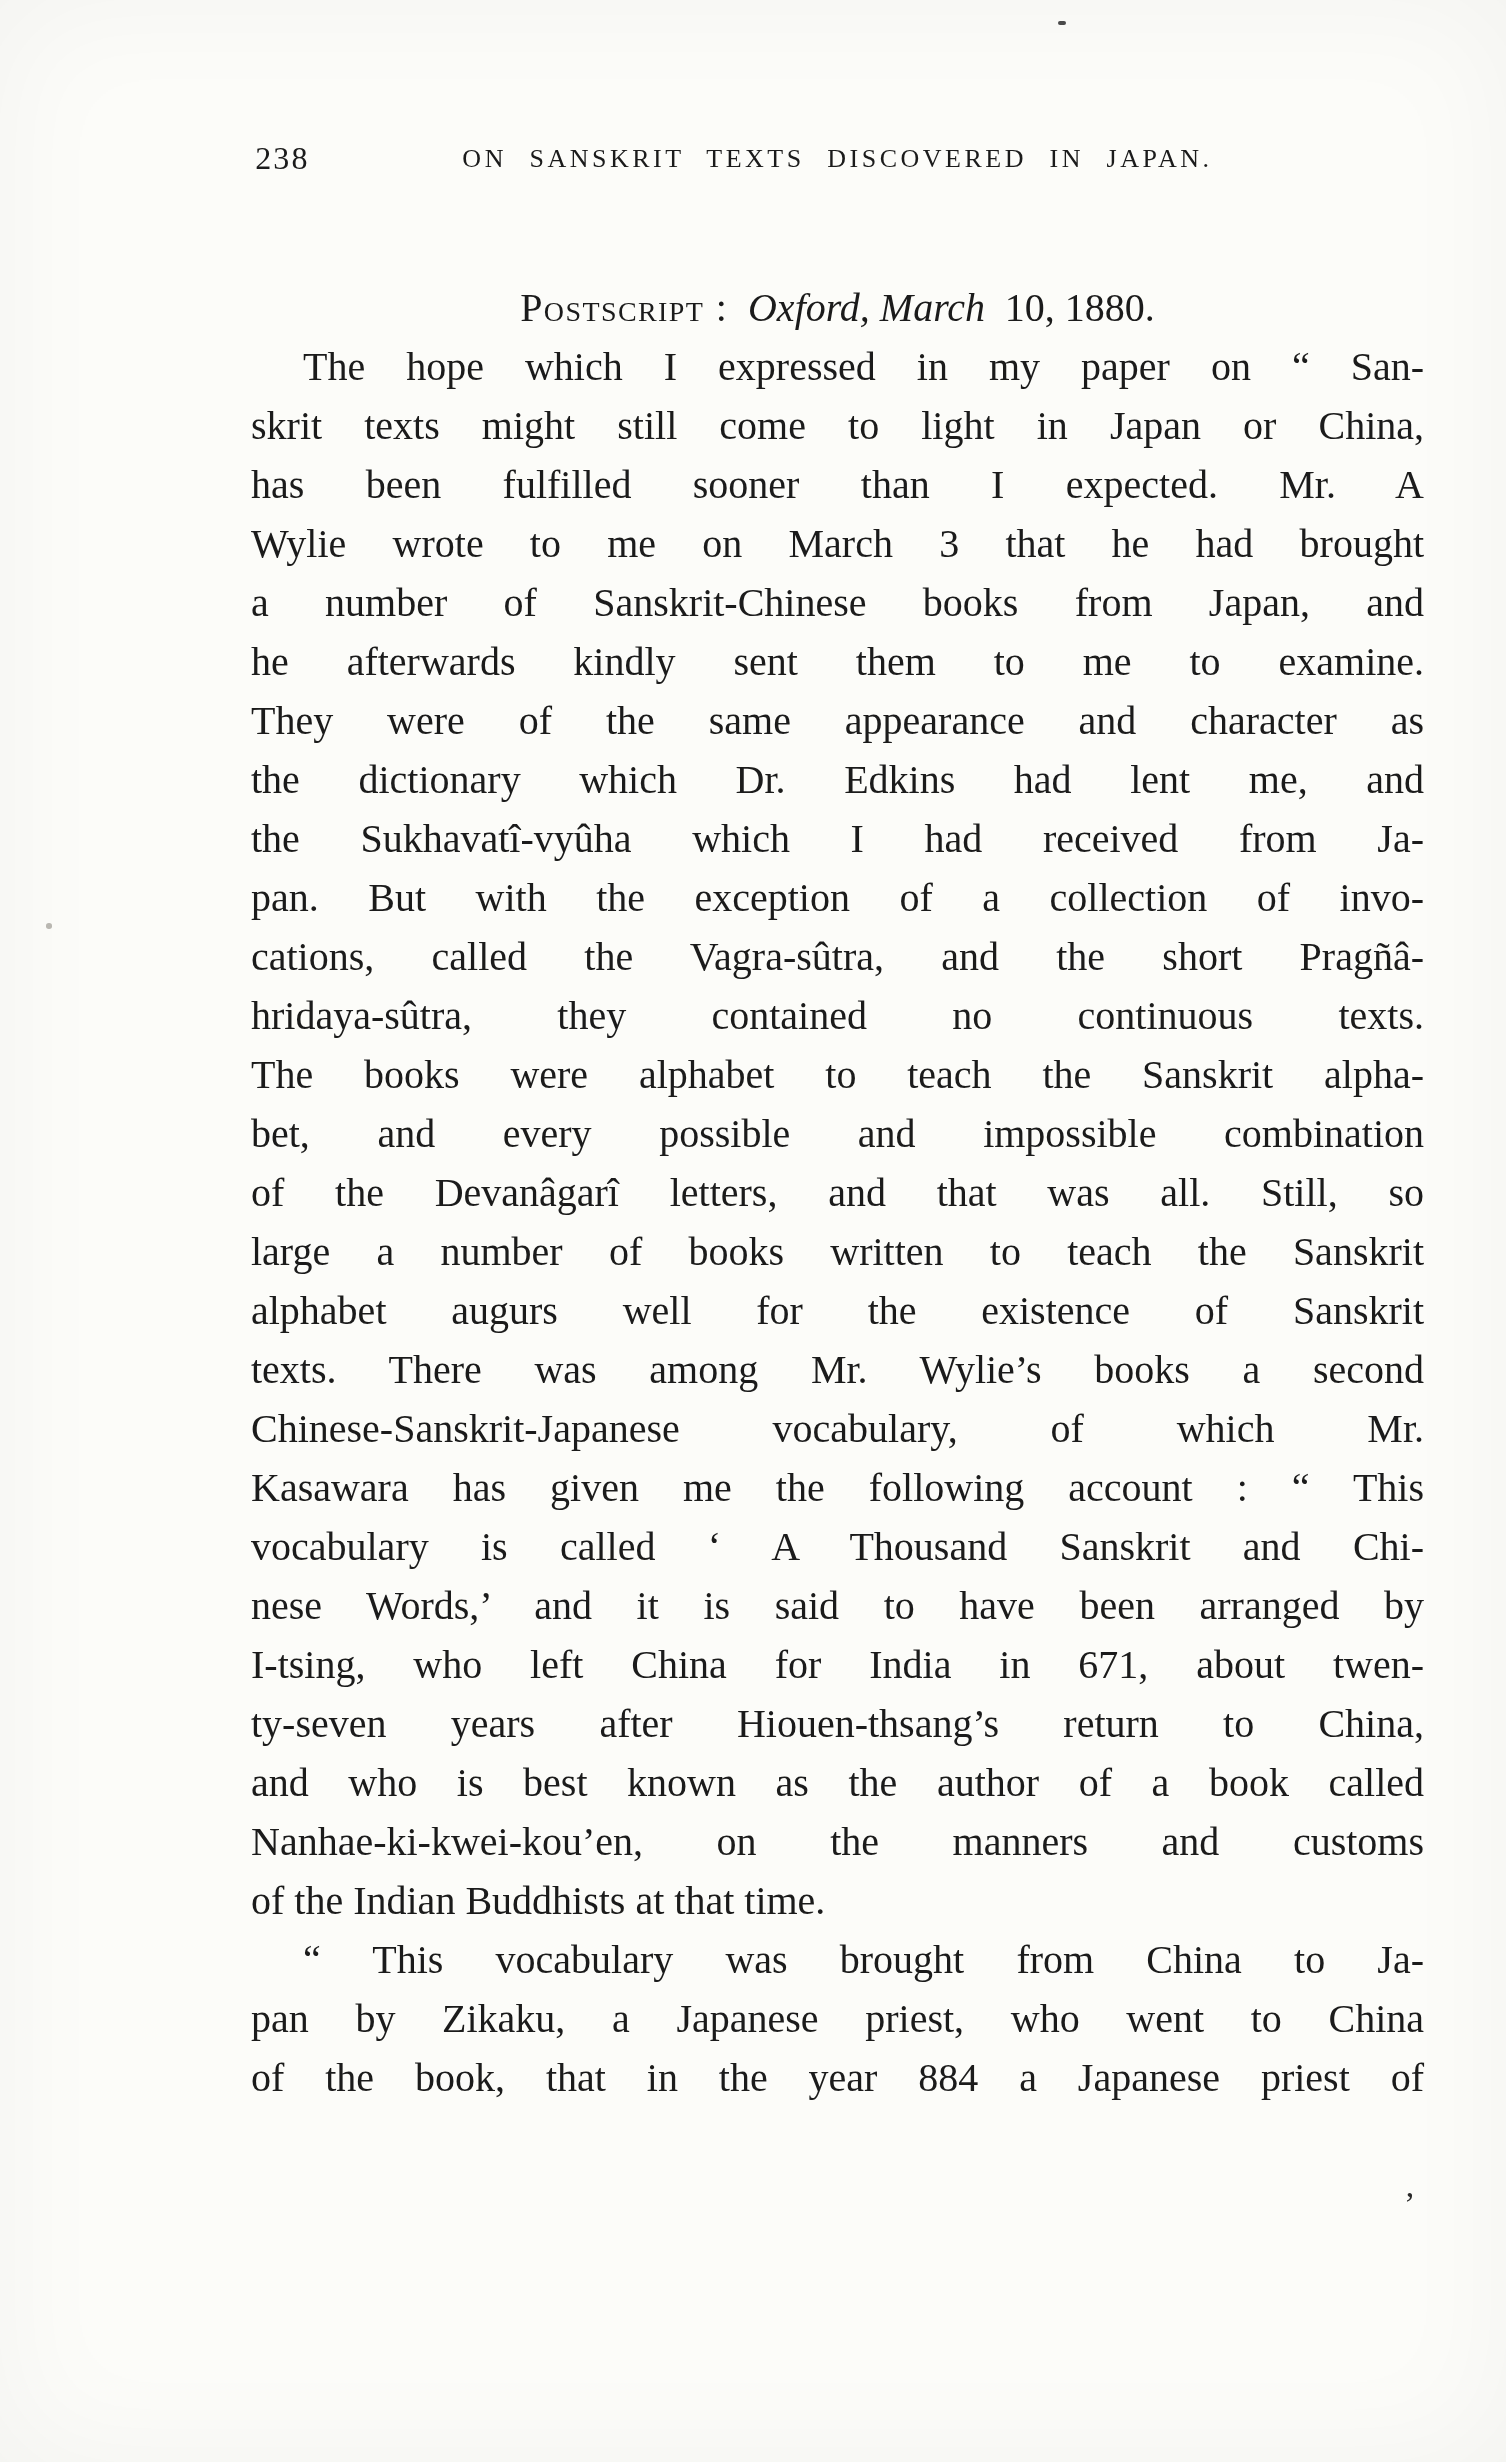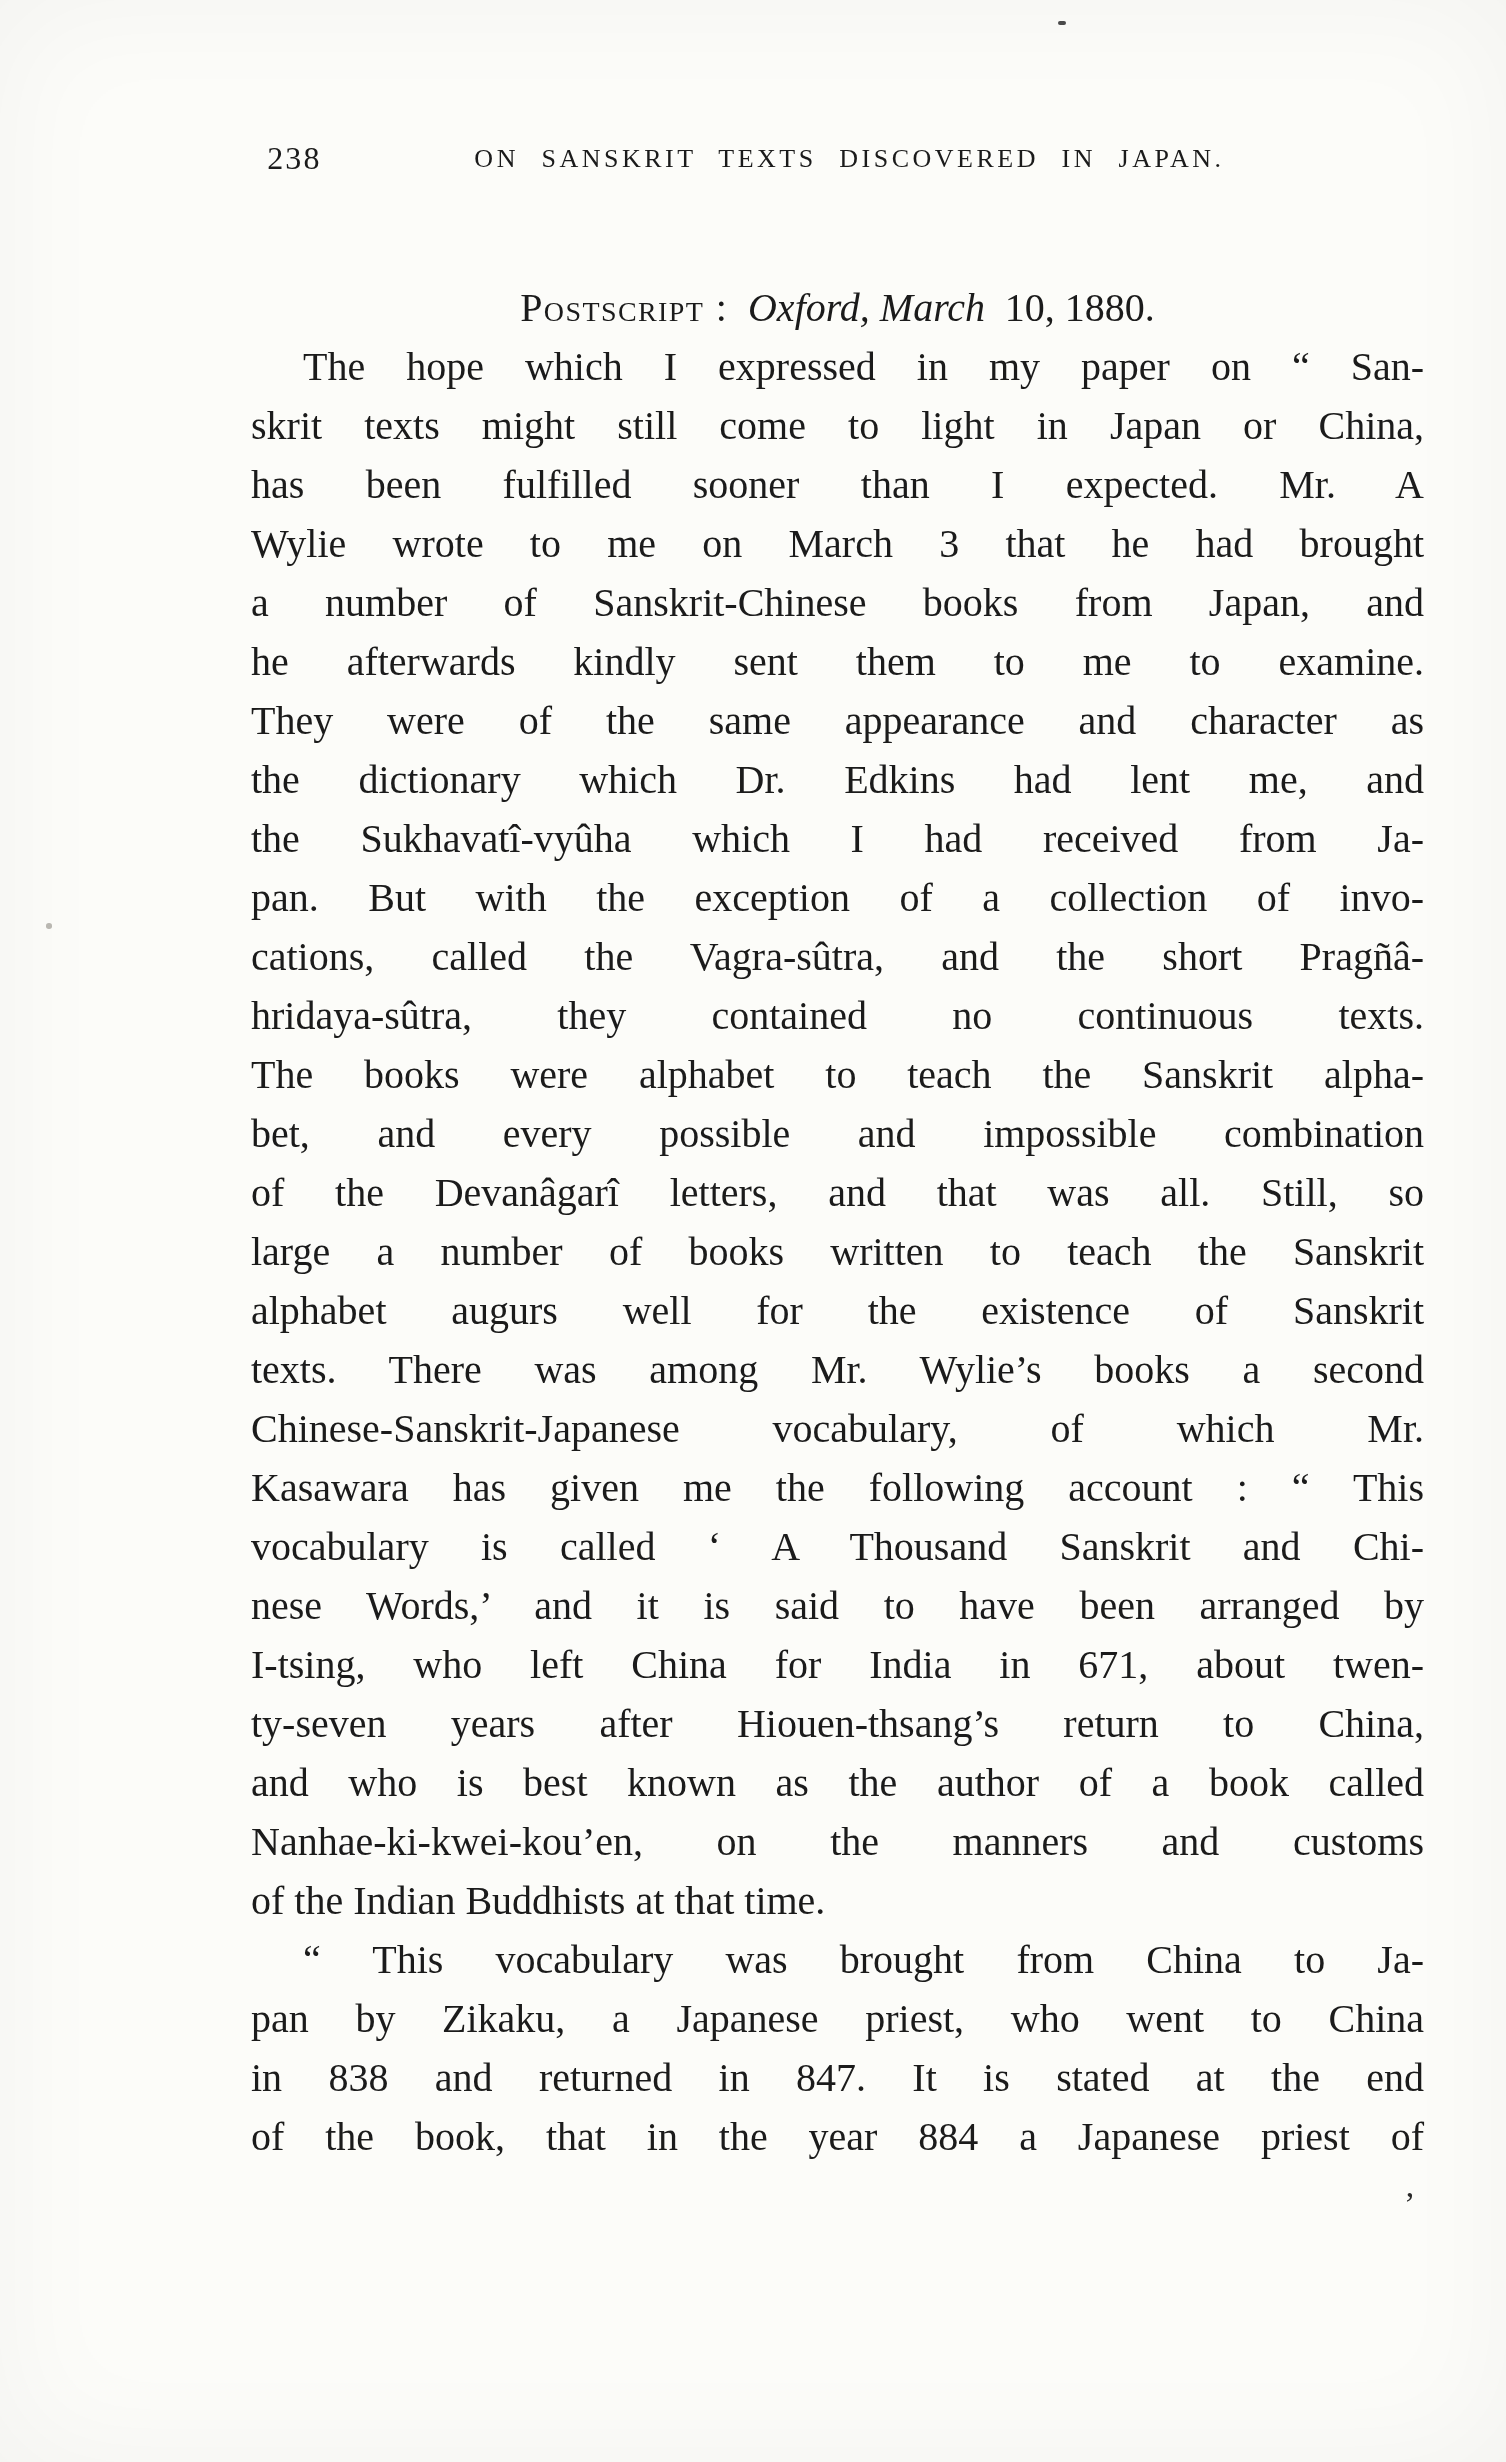--- a/index.html
+++ b/index.html
@@ -13,21 +13,21 @@
     height: 2462px;
     background: #fcfcf9;
     box-shadow: inset 0 0 126px rgba(0,0,0,0.04);
     font-family: "Liberation Serif", "DejaVu Serif", serif;
     color: #1b1b1b;
     overflow: hidden;
   }
   .running-head {
     position: absolute;
     top: 140px;
-    left: 263px;
+    left: 251px;
     width: 1173px;
     height: 49px;
   }
   .page-number {
     position: absolute;
     left: 4.2px;
     top: 0;
     font-size: 32px;
     letter-spacing: 2.1px;
   }
@@ -151,21 +151,20 @@
           <div class="line">nese Words,’ and it is said to have been arranged by</div>
           <div class="line">I-tsing, who left China for India in 671, about twen-</div>
           <div class="line">ty-seven years after Hiouen-thsang’s return to China,</div>
           <div class="line">and who is best known as the author of a book called</div>
           <div class="line">Nanhae-ki-kwei-kou’en, on the manners and customs</div>
           <div class="line flush">of the Indian Buddhists at that time.</div>
         </div>
         <div class="paragraph">
           <div class="line indent">“ This vocabulary was brought from China to Ja-</div>
           <div class="line">pan by Zikaku, a Japanese priest, who went to China</div>
-          <div class="line">in 838 and returned in 847.  It is stated at the end</div>
           <div class="line">of the book, that in the year 884 a Japanese priest of</div>
         </div>
       </div>
   </div>
 
   <div class="stray">’</div>
 
 </div>
 
 

